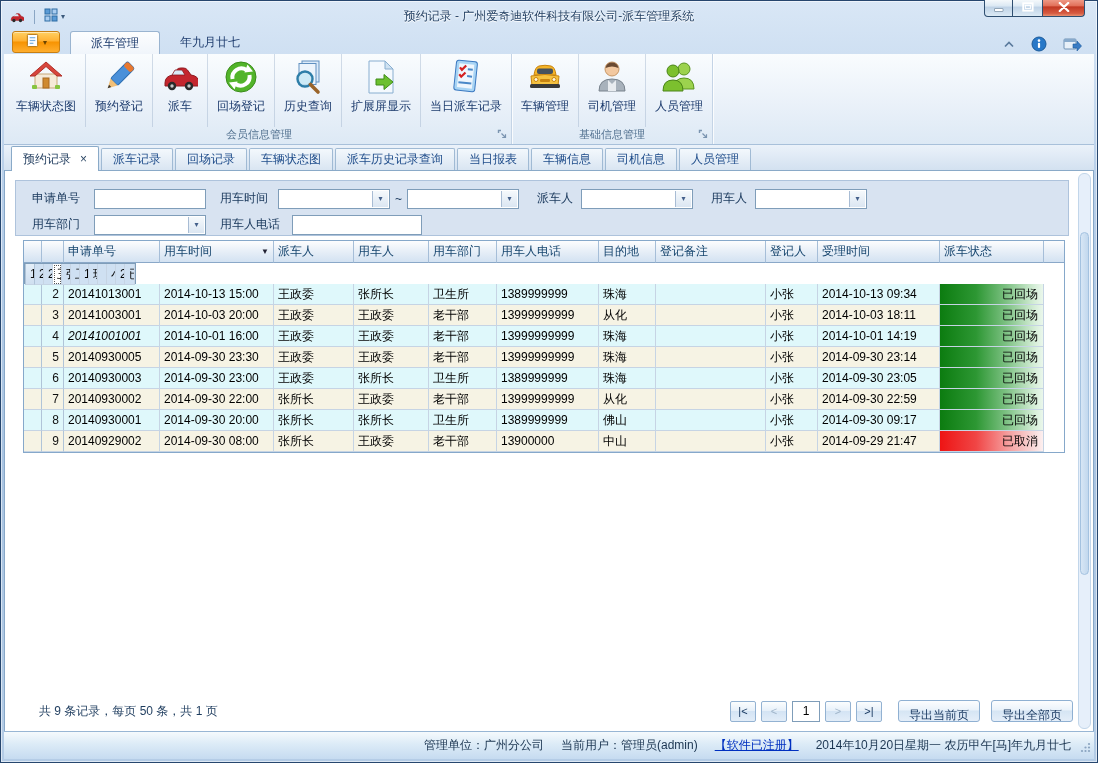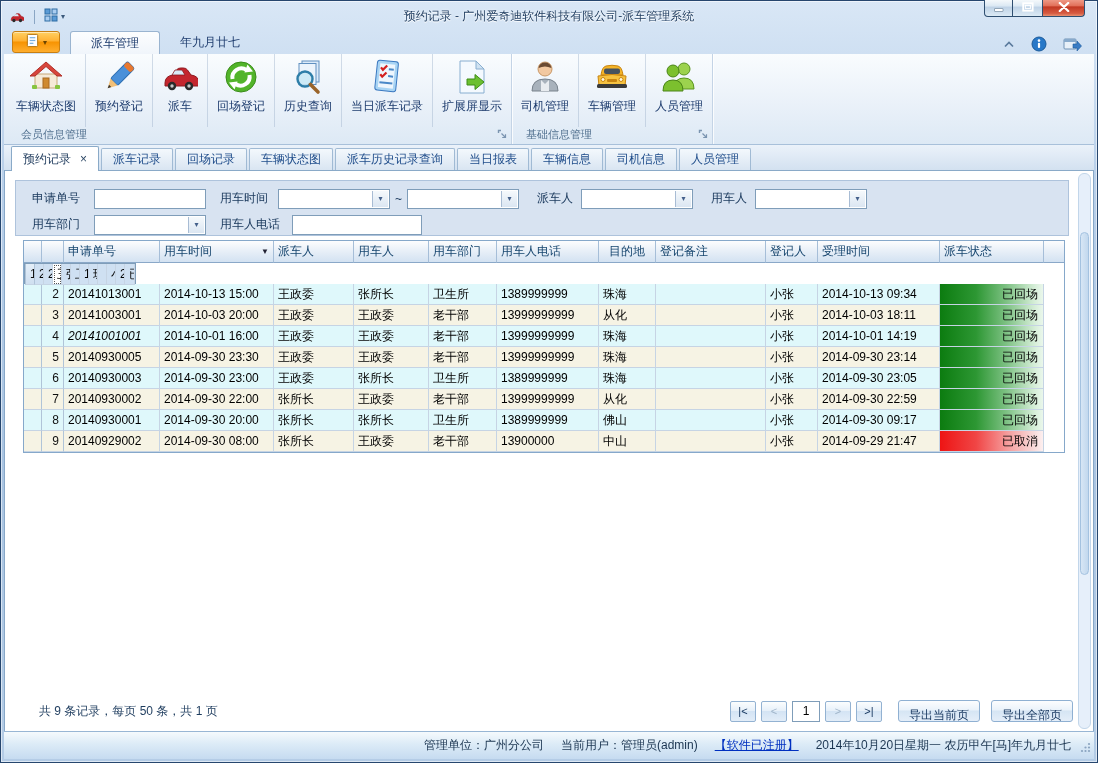--- a/index.html
+++ b/index.html
@@ -39,21 +39,21 @@
   
   .ribbon-body{height:91px;background:linear-gradient(#f9fcfe,#eaf1f9 55%,#dde9f5);
     border-bottom:1px solid #a8c0da;display:flex;padding-left:3px;overflow:hidden;}
   .rgroup{position:relative;display:flex;flex-direction:column;border-right:1px solid #c4d4e6;box-shadow:1px 0 0 rgba(255,255,255,.8);}
   .rbtns{flex:1;display:flex;align-items:stretch;}
   .rbtn{display:flex;flex-direction:column;align-items:center;padding:3px 9px 0;border-right:1px solid rgba(160,180,205,.45);cursor:pointer;}
   .rbtn:last-child{border-right:none;}
   .ric{width:36px;height:36px;margin:2px 0 3px;}
   .ric svg{width:100%;height:100%;}
   .rlb{color:#1e3c6e;white-space:nowrap;}
-  .rlabel{height:17px;text-align:left;color:#51708f;font-size:11px;position:relative;padding:0 14px;}
+  .rlabel{height:17px;text-align:center;color:#51708f;font-size:11px;position:relative;padding:0 14px;}
   .launcher{position:absolute;right:3px;top:2px;width:11px;height:11px;cursor:pointer;}
   
   .doctabs{height:26px;background:linear-gradient(#ebf2fa,#d3e1f0);border-bottom:1px solid #8aaac8;
     display:flex;align-items:flex-end;padding-left:7px;gap:2px;}
   .dtab{height:22px;line-height:21px;padding:0 11px;background:linear-gradient(#f3f8fc,#d9e5f2);
     border:1px solid #a0bad4;border-bottom:none;border-radius:2px 2px 0 0;color:#1e4c8a;cursor:pointer;white-space:nowrap;}
   .dtab.active{background:#fff;height:25px;line-height:24px;color:#1e3a5c;margin-bottom:-1px;border-color:#8aaac8;}
   .xclose{margin-left:9px;color:#2f4a68;font-size:12px;}
   
   .content{flex:1;background:#fff;border-left:1px solid #88a8c8;border-right:1px solid #88a8c8;position:relative;overflow:hidden;}
@@ -242,68 +242,68 @@
               <div class="ric"><svg viewBox="0 0 36 36">
                   <rect x="12" y="2" width="17" height="21" fill="#dcebfa" stroke="#6090c0"></rect>
                   <rect x="9" y="4.5" width="17" height="21" fill="#ecf4fc" stroke="#6090c0"></rect>
                   <circle cx="15" cy="20" r="7.5" fill="#c8e8f4" fill-opacity="0.85" stroke="#2e7ea8" stroke-width="2.4"></circle>
                   <line x1="20.5" y1="25.5" x2="28" y2="33" stroke="#9a642a" stroke-width="3.6" stroke-linecap="round"></line>
                 </svg></div>
               <div class="rlb">历史查询</div>
             </div>
             <div class="rbtn">
               <div class="ric"><svg viewBox="0 0 36 36">
+                  <path d="M6 2 h16 l8 8 v24 h-24 z" fill="#f4f9fe" stroke="#88aed0"></path>
+                  <path d="M22 2 l8 8 h-8 z" fill="#cfe2f2" stroke="#88aed0"></path>
+                  <path d="M13 20 h8 v-4.5 l9 7.5 -9 7.5 v-4.5 h-8 z" fill="#6cc030" stroke="#3f8c18"></path>
+                </svg></div>
+              <div class="rlb">扩展屏显示</div>
+            </div>
+            <div class="rbtn">
+              <div class="ric"><svg viewBox="0 0 36 36">
                   <g transform="rotate(6 18 18)">
                     <rect x="7" y="2" width="21" height="30" rx="2.5" fill="#a8d4f4" stroke="#3a78c0"></rect>
                     <rect x="10" y="5" width="15" height="24" fill="#eef6fd"></rect>
                     <path d="M11 9 l2.2 2.2 L17 6.5" stroke="#d42020" stroke-width="2.2" fill="none"></path>
                     <line x1="19" y1="10" x2="24" y2="10" stroke="#4a88c8" stroke-width="2"></line>
                     <path d="M11 16 l2.2 2.2 L17 13.5" stroke="#d42020" stroke-width="2.2" fill="none"></path>
                     <line x1="19" y1="17" x2="24" y2="17" stroke="#4a88c8" stroke-width="2"></line>
                     <line x1="11" y1="24" x2="24" y2="24" stroke="#4a88c8" stroke-width="2"></line>
                   </g>
                 </svg></div>
               <div class="rlb">当日派车记录</div>
             </div>
-            <div class="rbtn">
-              <div class="ric"><svg viewBox="0 0 36 36">
-                  <path d="M6 2 h16 l8 8 v24 h-24 z" fill="#f4f9fe" stroke="#88aed0"></path>
-                  <path d="M22 2 l8 8 h-8 z" fill="#cfe2f2" stroke="#88aed0"></path>
-                  <path d="M13 20 h8 v-4.5 l9 7.5 -9 7.5 v-4.5 h-8 z" fill="#6cc030" stroke="#3f8c18"></path>
-                </svg></div>
-              <div class="rlb">扩展屏显示</div>
-            </div>
           </div>
           <div class="rlabel"><span>会员信息管理</span><span class="launcher"><svg viewBox="0 0 11 11" width="11" height="11">
                 <path d="M1.5 4 V1.5 H4" fill="none" stroke="#7a94b0" stroke-width="1.4"></path>
                 <path d="M4.5 4.5 L8.5 8.5 M8.5 5.2 V8.5 H5.2" fill="none" stroke="#7a94b0" stroke-width="1.2"></path>
               </svg></span></div>
         </div>
         <div class="rgroup">
           <div class="rbtns">
             <div class="rbtn">
               <div class="ric"><svg viewBox="0 0 36 36">
-                  <circle cx="18" cy="10" r="7" fill="#f2c8a0" stroke="#c89868"></circle>
-                  <path d="M18 3.5 a6.5 6.5 0 0 1 6.4 5.5 q-6.4 -3 -12.8 0 a6.5 6.5 0 0 1 6.4 -5.5" fill="#6a4a32"></path>
-                  <path d="M5 32 q0 -12 13 -12 q13 0 13 12 z" fill="#a8b2bc" stroke="#78828c"></path>
-                  <path d="M14 21 l4 4 4 -4 v11 h-8 z" fill="#e8ecf0"></path>
-                </svg></div>
-              <div class="rlb">司机管理</div>
-            </div>
-            <div class="rbtn">
-              <div class="ric"><svg viewBox="0 0 36 36">
                   <path d="M7 16 q1 -8 5 -9 q6 -1.5 12 0 q4 1 5 9 z" fill="#f4b428" stroke="#c88410"></path>
                   <rect x="10" y="9.5" width="16" height="5.5" rx="2" fill="#46525e"></rect>
                   <path d="M4 17 q14 -3 28 0 l-1 10 h-26 z" fill="#f6c240" stroke="#c88410"></path>
                   <rect x="3" y="25" width="30" height="4" rx="1.5" fill="#3a3a3a"></rect>
                   <circle cx="9" cy="20.5" r="2" fill="#fff8e0" stroke="#c88410"></circle>
                   <circle cx="27" cy="20.5" r="2" fill="#fff8e0" stroke="#c88410"></circle>
                   <rect x="13" y="20" width="10" height="3" rx="1" fill="#c88410"></rect>
                 </svg></div>
               <div class="rlb">车辆管理</div>
+            </div>
+            <div class="rbtn">
+              <div class="ric"><svg viewBox="0 0 36 36">
+                  <circle cx="18" cy="10" r="7" fill="#f2c8a0" stroke="#c89868"></circle>
+                  <path d="M18 3.5 a6.5 6.5 0 0 1 6.4 5.5 q-6.4 -3 -12.8 0 a6.5 6.5 0 0 1 6.4 -5.5" fill="#6a4a32"></path>
+                  <path d="M5 32 q0 -12 13 -12 q13 0 13 12 z" fill="#a8b2bc" stroke="#78828c"></path>
+                  <path d="M14 21 l4 4 4 -4 v11 h-8 z" fill="#e8ecf0"></path>
+                </svg></div>
+              <div class="rlb">司机管理</div>
             </div>
             <div class="rbtn">
               <div class="ric"><svg viewBox="0 0 36 36">
                   <circle cx="23" cy="10" r="6" fill="#9cd24e" stroke="#5a9420"></circle>
                   <path d="M13 30 q0 -11 10 -11 q10 0 10 11 z" fill="#9cd24e" stroke="#5a9420"></path>
                   <circle cx="12" cy="12" r="6" fill="#7cc02e" stroke="#4a8418"></circle>
                   <path d="M2 32 q0 -11 10 -11 q10 0 10 11 z" fill="#7cc02e" stroke="#4a8418"></path>
                 </svg></div>
               <div class="rlb">人员管理</div>
             </div>
@@ -386,21 +386,21 @@
             </div>
             <div class="hc" style="width: 75px;">
               <span class="lbl">用车人</span>
             </div>
             <div class="hc" style="width: 68px;">
               <span class="lbl">用车部门</span>
             </div>
             <div class="hc" style="width: 102px;">
               <span class="lbl">用车人电话</span>
             </div>
-            <div class="hc" style="width: 57px; text-align: center;">
+            <div class="hc" style="width: 57px;">
               <span class="lbl">目的地</span>
             </div>
             <div class="hc" style="width: 110px;">
               <span class="lbl">登记备注</span>
             </div>
             <div class="hc" style="width: 52px;">
               <span class="lbl">登记人</span>
             </div>
             <div class="hc" style="width: 122px;">
               <span class="lbl">受理时间</span>

